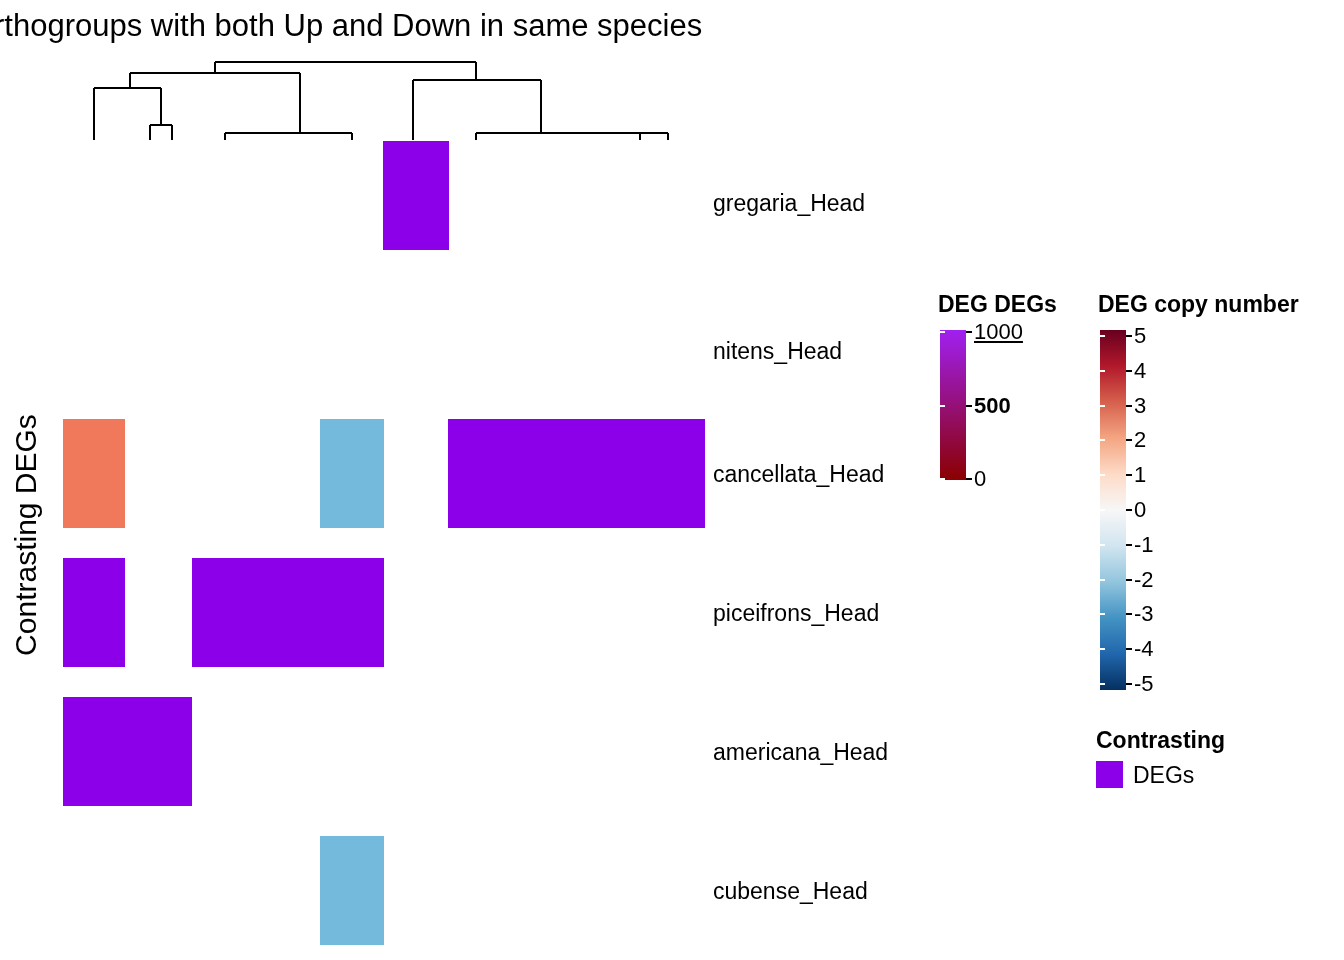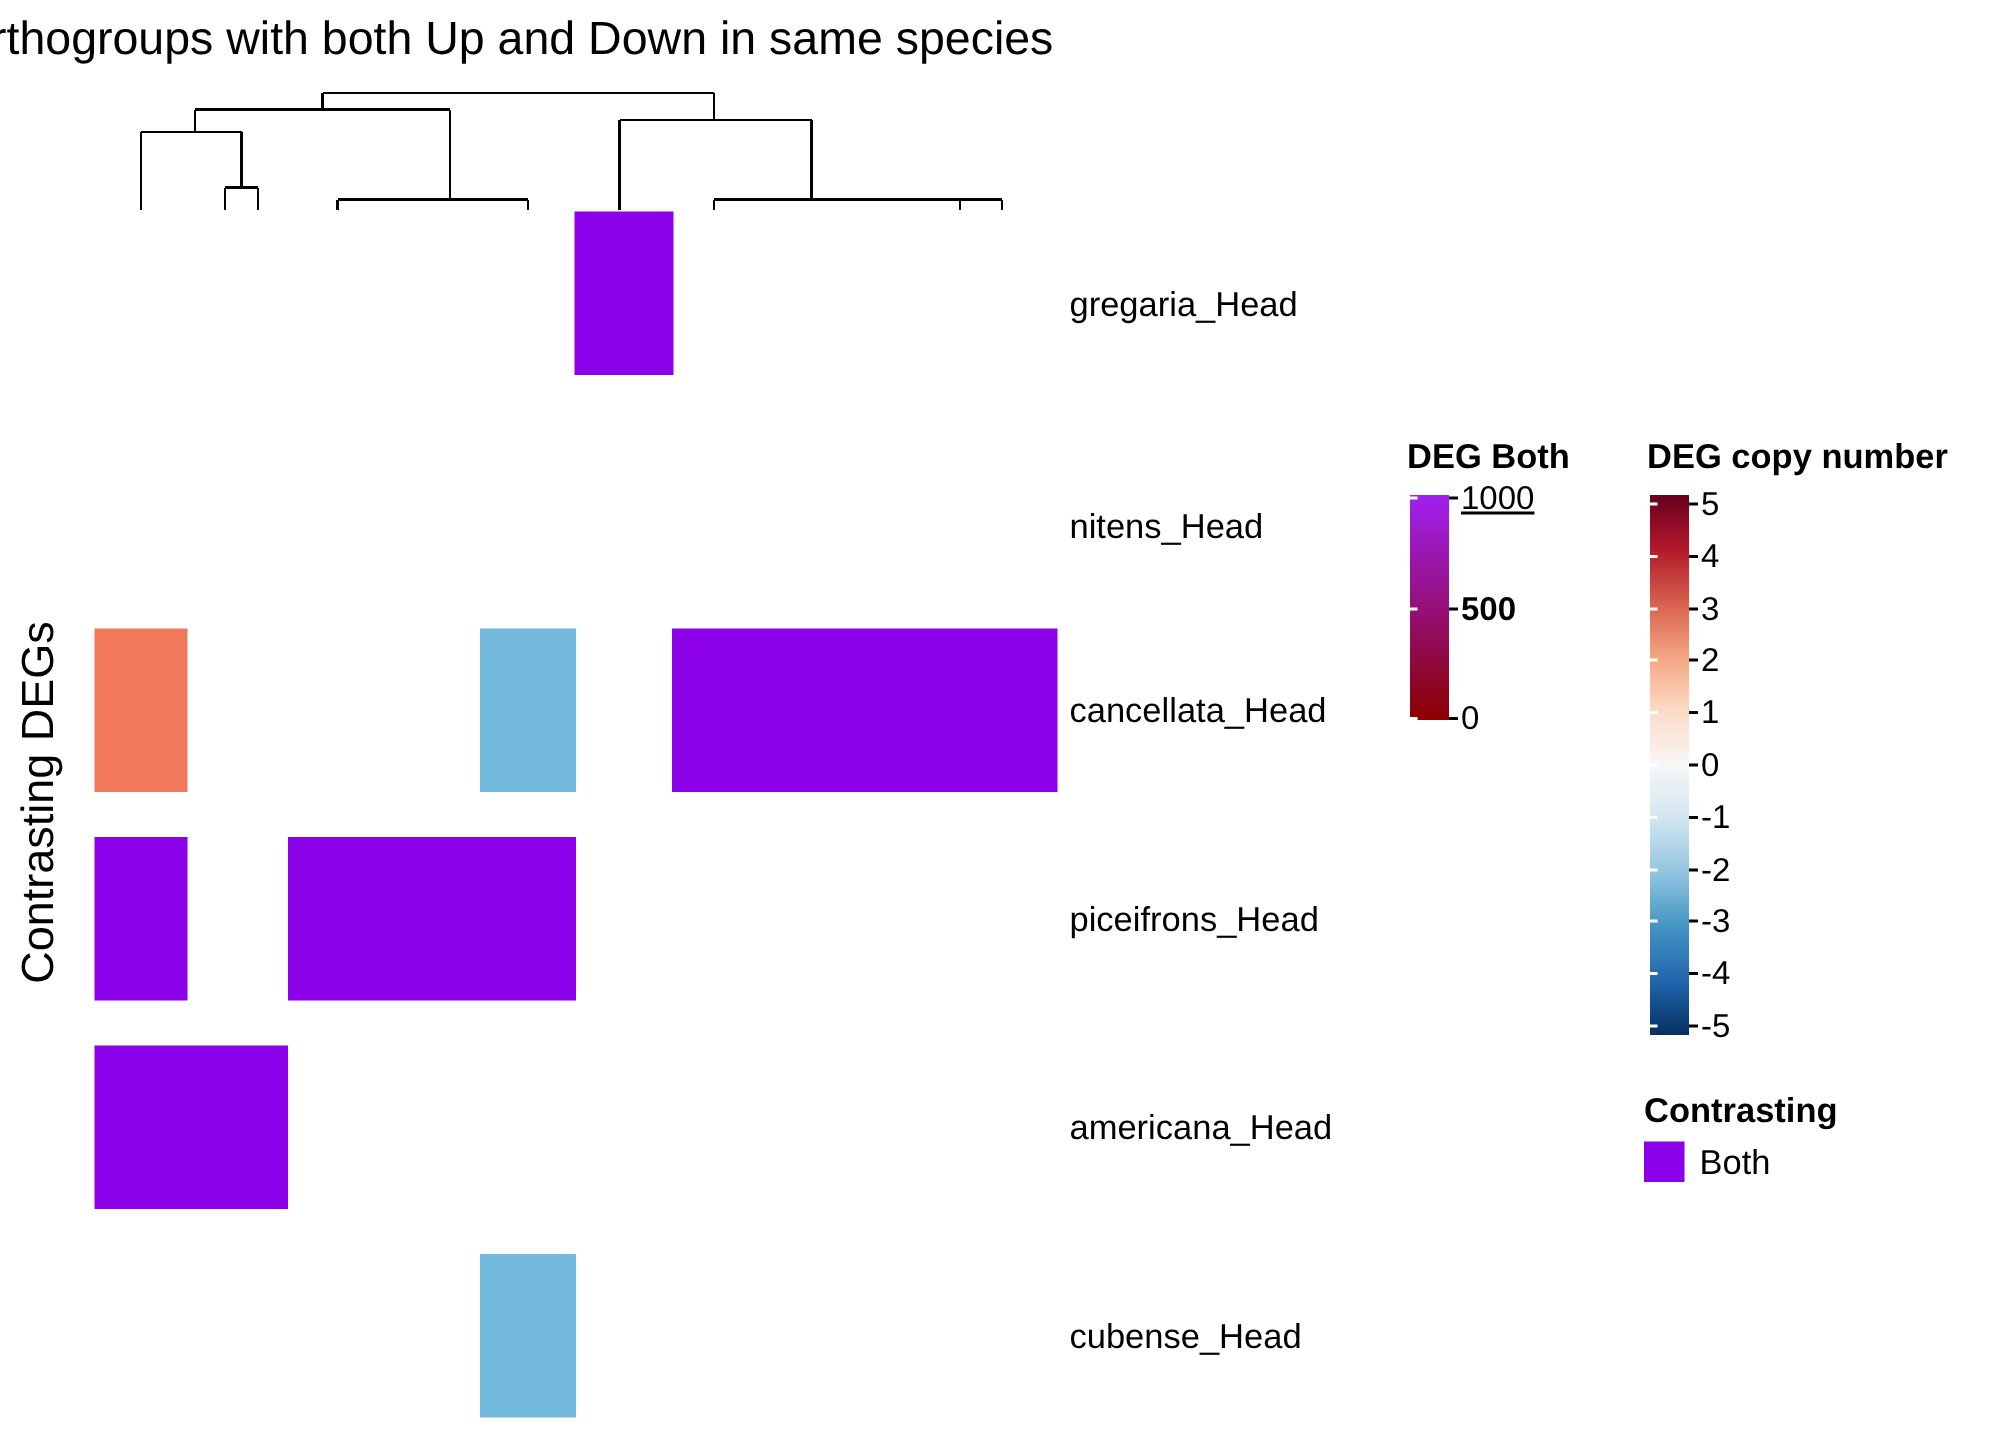--- a/index.html
+++ b/index.html
@@ -71,21 +71,21 @@
   <div id="rowlabels">
       <div class="row-label" style="top: 203px;">gregaria_Head</div>
       <div class="row-label" style="top: 334.5px; margin-top: 16px;">nitens_Head</div>
       <div class="row-label" style="top: 473.5px;">cancellata_Head</div>
       <div class="row-label" style="top: 612.5px; text-align: center;">piceifrons_Head</div>
       <div class="row-label" style="top: 751.5px;">americana_Head</div>
       <div class="row-label" style="top: 890.5px;">cubense_Head</div>
     </div>
 
   <div>
-    <div class="legend-title" style="left:938px; top:291px;">DEG Both</div>
+    <div class="legend-title" style="left:938px; top:291px;">DEG DEGs</div>
     <div id="count-bar" class="colorbar" style="left: 940px; top: 330px; height: 150px; background: linear-gradient(rgb(160, 32, 240) 0%, rgb(149, 16, 120) 50%, rgb(139, 0, 0) 100%);"></div>
     <div id="count-ticks">
         <div class="tick-white" style="left: 938px; top: 331px;"></div>
         <div class="tick-black" style="left: 966px; top: 331px;"></div>
         <div class="tick-label" style="left: 974px; top: 332px; text-decoration: underline;">1000</div>
         <div class="tick-white" style="left: 938px; top: 405px;"></div>
         <div class="tick-black" style="left: 966px; top: 405px;"></div>
         <div class="tick-label" style="left: 974px; top: 406px; font-weight: bold;">500</div>
         <div class="tick-white" style="left: 938px; top: 478px;"></div>
         <div class="tick-black" style="left: 966px; top: 478px;"></div>
@@ -129,16 +129,16 @@
         <div class="tick-label" style="left: 1134px; top: 649.2px;">-4</div>
         <div class="tick-white" style="left: 1098px; top: 683px;"></div>
         <div class="tick-black" style="left: 1126px; top: 683px;"></div>
         <div class="tick-label" style="left: 1134px; top: 684px;">-5</div>
       </div>
   </div>
 
   <div>
     <div class="legend-title" style="left:1096px; top:727px;">Contrasting</div>
     <div id="contrast-swatch" class="swatch" style="left: 1096px; top: 761px; width: 27px; height: 27px; background: rgb(139, 0, 232);"></div>
-    <div class="swatch-label" style="left:1133px; top:775px;">Both</div>
+    <div class="swatch-label" style="left:1133px; top:775px;">DEGs</div>
   </div>
 
 </div>
 
 </body></html>

